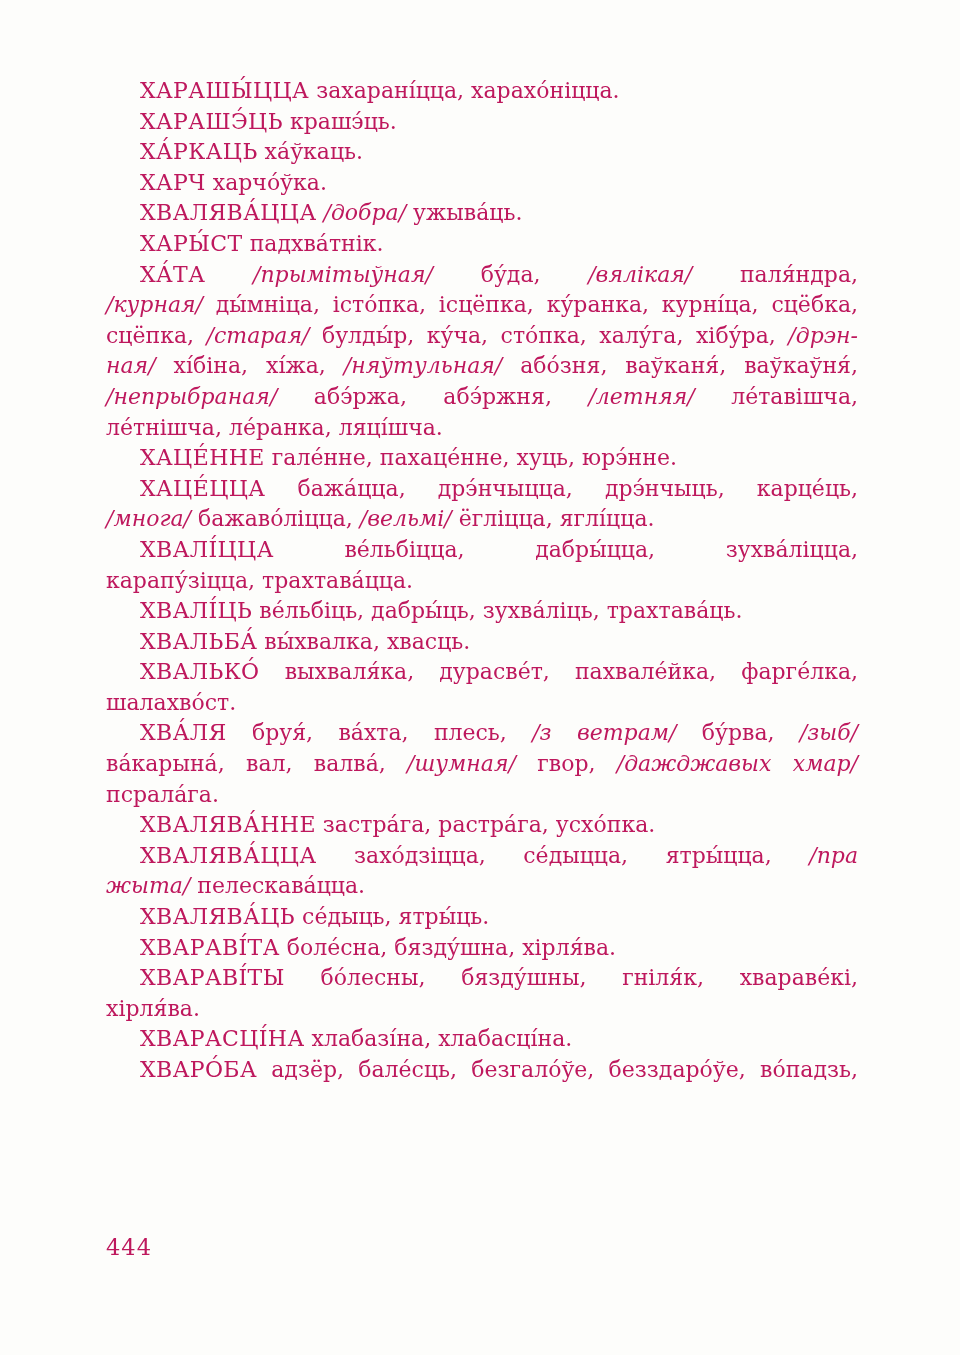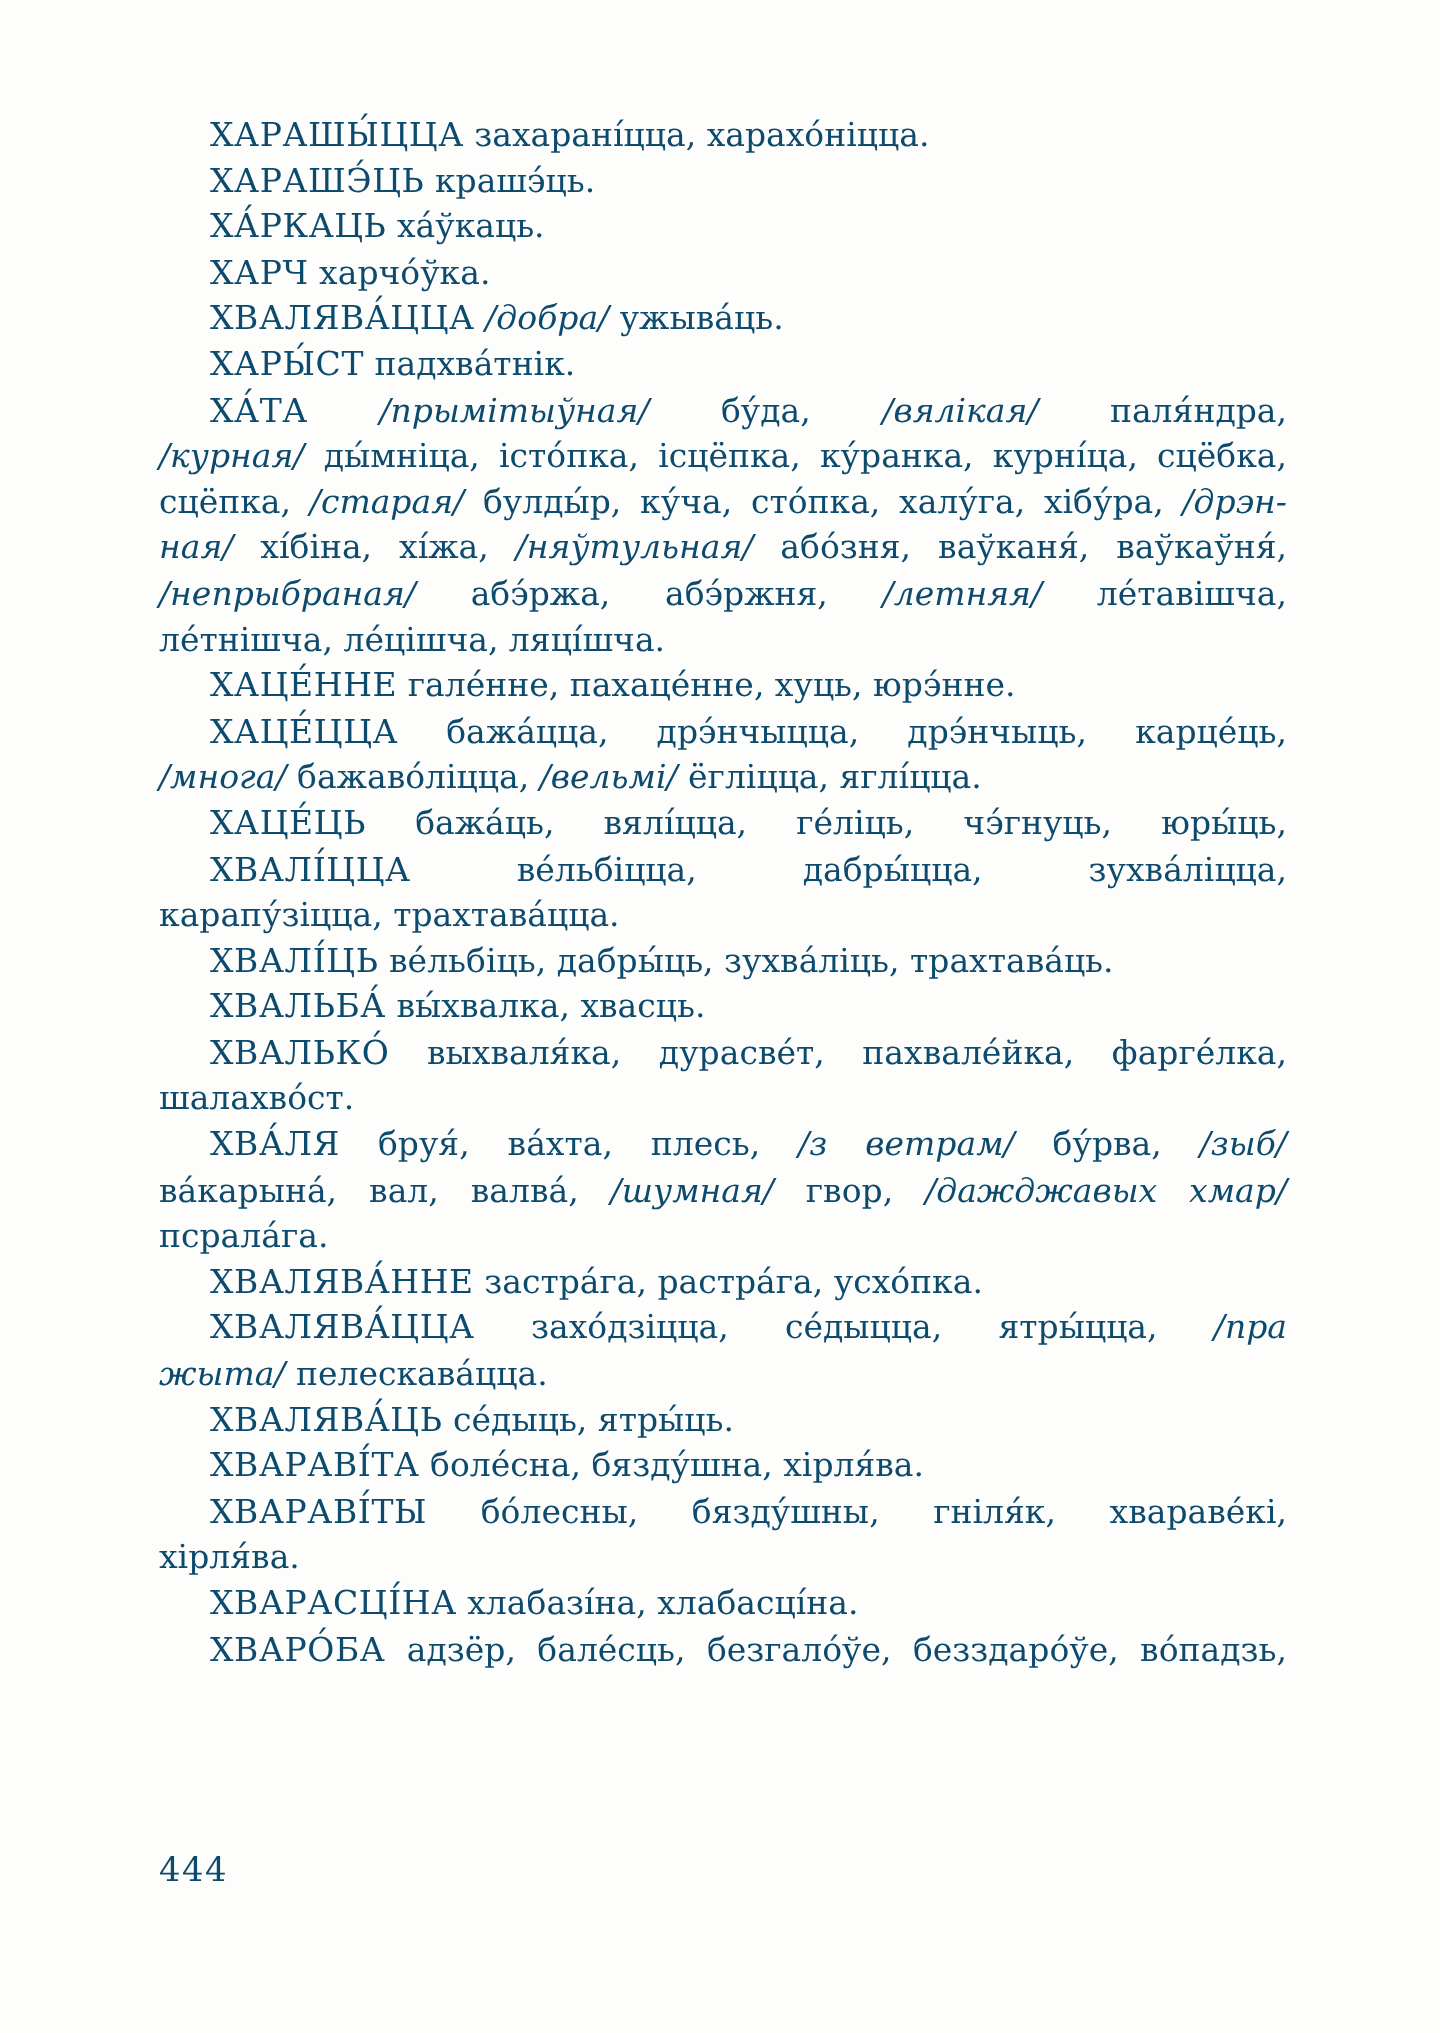--- a/index.html
+++ b/index.html
@@ -5,21 +5,21 @@
   html, body {
     margin: 0;
     padding: 0;
     background: #fdfdfb;
   }
   .page {
     position: relative;
     width: 960px;
     height: 1355px;
     background: #fdfdfb;
-    color: #0c4a6e;
+    color: #be185d;
     font-family: "DejaVu Serif", "Liberation Serif", serif;
     overflow: hidden;
   }
   .text-block {
     position: absolute;
     left: 106px;
     top: 76px;
     width: 752px;
     font-size: 22px;
     line-height: 30.6px;
@@ -64,31 +64,30 @@
       </div>
       <div class="entry">
         <div class="line first last"><span class="head">ХАРЫ́СТ</span><span> падхва́тнік.</span></div>
       </div>
       <div class="entry">
         <div class="line first"><span class="head">ХА́ТА</span><span> </span><span class="it">/прымітыўная/</span><span> бу́да, </span><span class="it">/вялікая/</span><span> паля́ндра,</span></div>
         <div class="line"><span class="it">/курная/</span><span> ды́мніца, істо́пка, ісцёпка, ку́ранка, курні́ца, сцёбка,</span></div>
         <div class="line"><span>сцёпка, </span><span class="it">/старая/</span><span> булды́р, ку́ча, сто́пка, халу́га, хібу́ра, </span><span class="it">/дрэн-</span></div>
         <div class="line"><span class="it">ная/</span><span> хі́біна, хі́жа, </span><span class="it">/няўтульная/</span><span> або́зня, ваўканя́, ваўкаўня́,</span></div>
         <div class="line"><span class="it">/непрыбраная/</span><span> абэ́ржа, абэ́ржня, </span><span class="it">/летняя/</span><span> ле́тавішча,</span></div>
-        <div class="line last"><span>ле́тнішча, ле́цішча, ляці́шча.</span></div>
+        <div class="line last"><span>ле́тнішча, ле́ранка, ляці́шча.</span></div>
       </div>
       <div class="entry">
         <div class="line first last"><span class="head">ХАЦЕ́ННЕ</span><span> гале́нне, пахаце́нне, хуць, юрэ́нне.</span></div>
       </div>
       <div class="entry">
         <div class="line first"><span class="head">ХАЦЕ́ЦЦА</span><span> бажа́цца, дрэ́нчыцца, дрэ́нчыць, карце́ць,</span></div>
         <div class="line last"><span class="it">/многа/</span><span> бажаво́ліцца, </span><span class="it">/вельмі/</span><span> ёгліцца, яглі́цца.</span></div>
       </div>
       <div class="entry">
-        <div class="line first"><span class="head">ХАЦЕ́ЦЬ</span><span> бажа́ць, вялі́цца, ге́ліць, чэ́гнуць, юры́ць,</span></div>
       </div>
       <div class="entry">
         <div class="line first"><span class="head">ХВАЛІ́ЦЦА</span><span> ве́льбіцца, дабры́цца, зухва́ліцца,</span></div>
         <div class="line last"><span>карапу́зіцца, трахтава́цца.</span></div>
       </div>
       <div class="entry">
         <div class="line first last"><span class="head">ХВАЛІ́ЦЬ</span><span> ве́льбіць, дабры́ць, зухва́ліць, трахтава́ць.</span></div>
       </div>
       <div class="entry">
         <div class="line first last"><span class="head">ХВАЛЬБА́</span><span> вы́хвалка, хвасць.</span></div>

